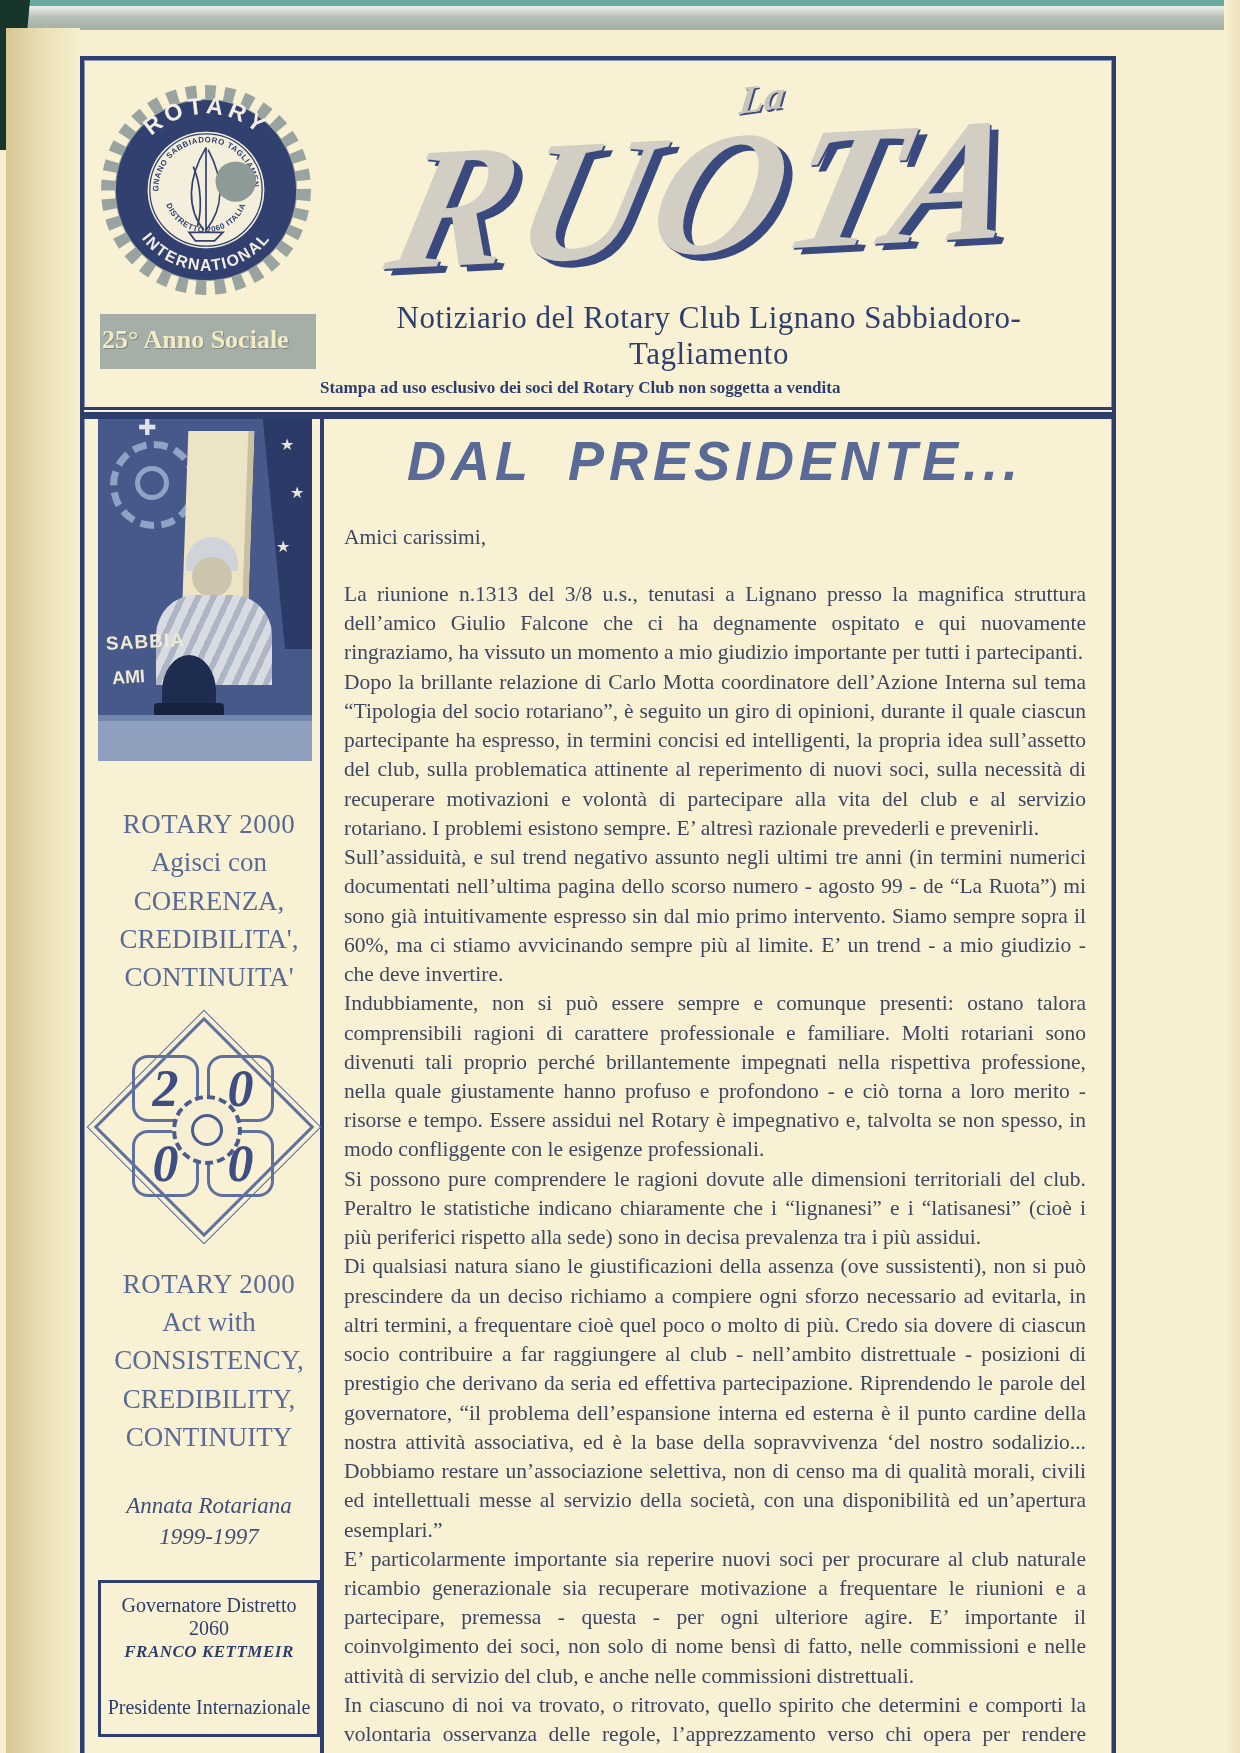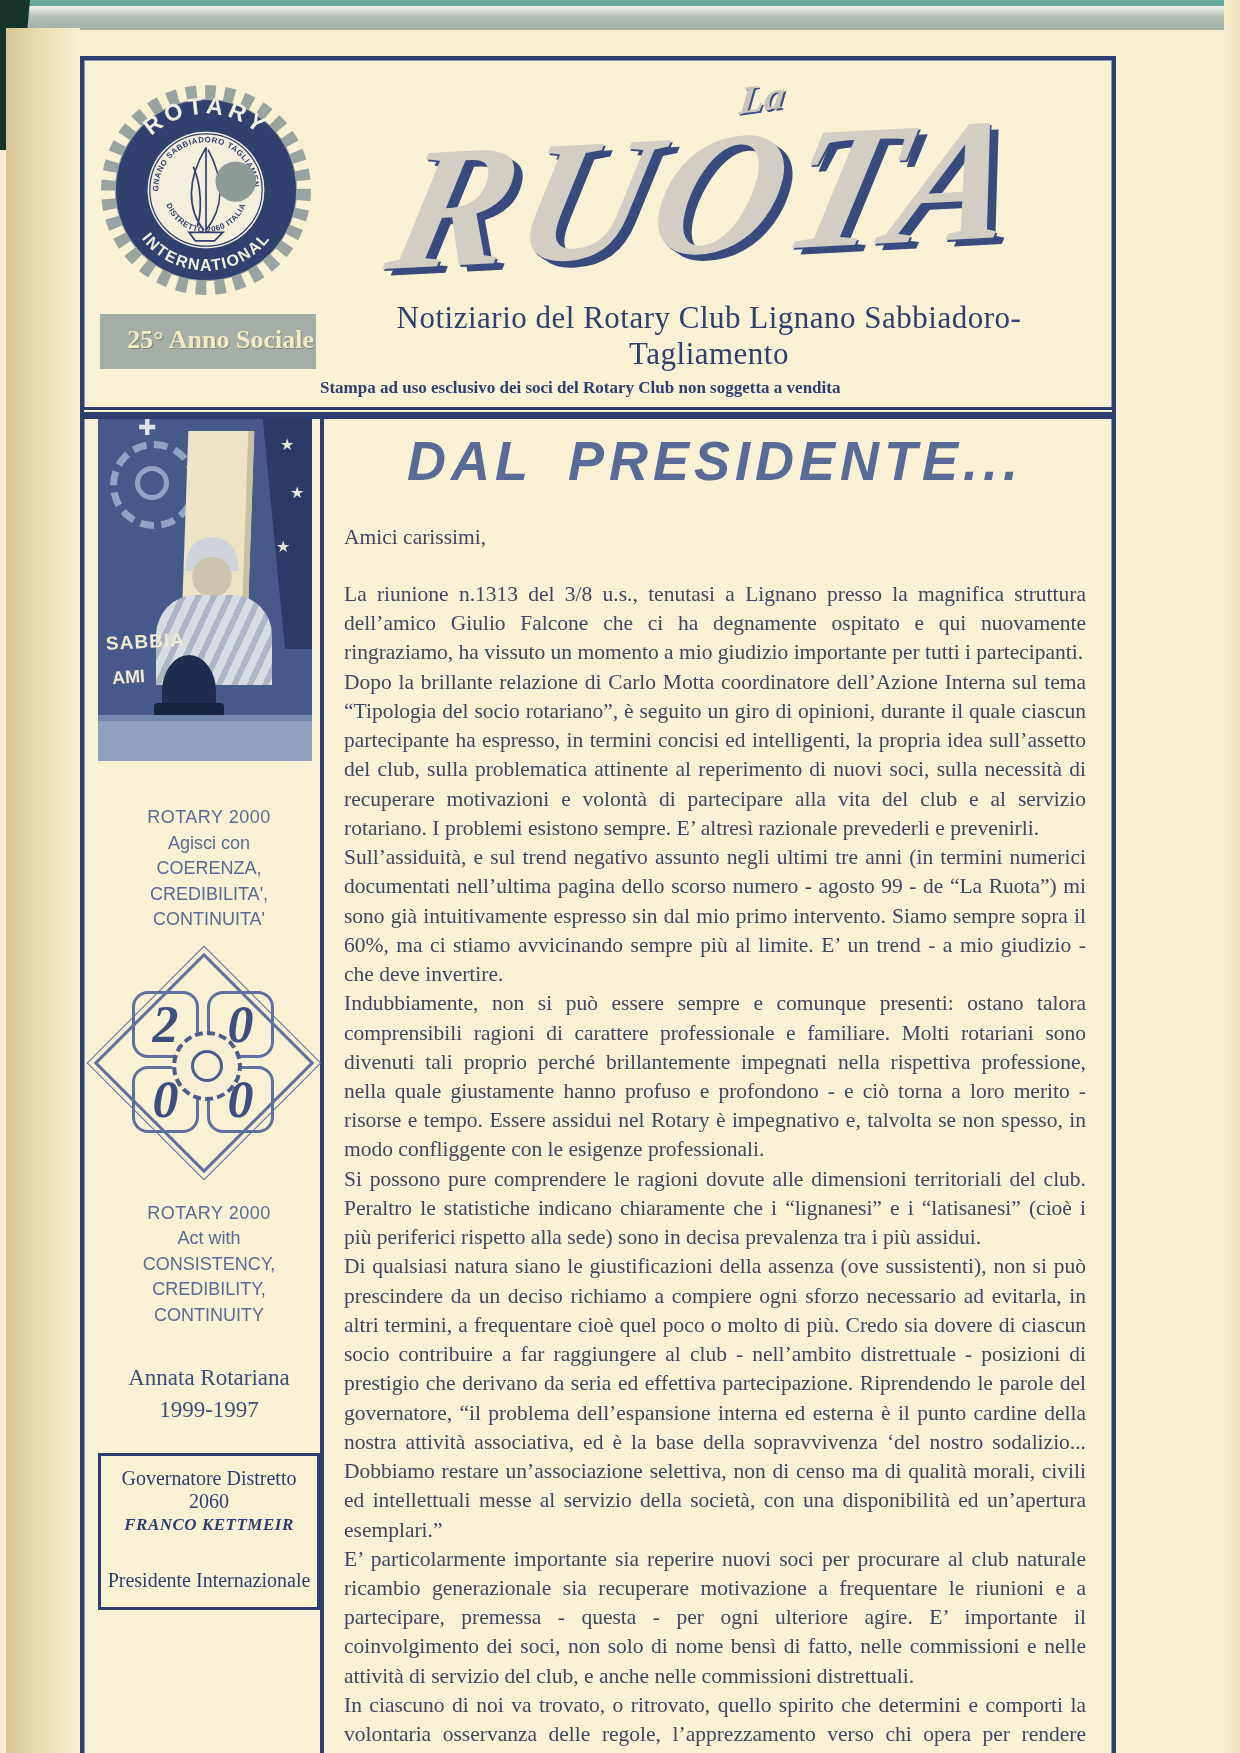--- a/index.html
+++ b/index.html
@@ -25,21 +25,21 @@
     border:4px solid #2e3e6e;border-bottom:none;background:#f8f1d4;
     box-shadow:inset 0 0 0 1px #8d97b4;
   }
 
   
   .header{display:flex;padding:20px 14px 0 14px;}
   .logo-col{width:222px;flex:0 0 auto;}
   .gear-logo{width:212px;height:212px;margin:4px 0 0 2px;}
   .edition-badge{
     width:212px;margin:14px 0 0 2px;background:#a5aea7;color:#f3ebc4;
-    text-align:right;padding:10px 2px 12px 2px;
+    text-align:left;padding:10px 2px 12px 2px;
     font-weight:bold;font-size:26px;line-height:1.25;
     font-family:"Liberation Serif","DejaVu Serif",serif;
     text-shadow:1px 1px 0 #7d8780;
   }
   .mast-col{flex:1;position:relative;}
   .mast-la{
     position:absolute;left:54%;top:-6px;
     font-style:italic;font-weight:bold;font-size:40px;color:#c9c5ba;
     text-shadow:2px 2px 0 #3c4c80;transform:skewX(-14deg) rotate(-8deg);
   }
@@ -89,37 +89,37 @@
   .ph-table{position:absolute;left:0;bottom:0;width:100%;height:46px;background:#8fa0bf;
     box-shadow:inset 0 6px 0 #7388ad;}
   .ph-txt1{position:absolute;left:8px;top:212px;color:#f0ead2;font-family:"Liberation Sans",sans-serif;
     font-weight:bold;font-size:19px;letter-spacing:1px;transform:rotate(-3deg);}
   .ph-txt2{position:absolute;left:14px;top:248px;color:#f0ead2;font-family:"Liberation Sans",sans-serif;
     font-weight:bold;font-size:18px;transform:rotate(-4deg);}
 
   
   .motto{margin-top:44px;text-align:center;color:#5968922;}
   .motto, .motto div{color:#5a6a96;}
-  .motto{font-family:Liberation Sans, sans-serif;font-size:18px;line-height:1.42;}
+  .motto{font-family:Liberation Serif, serif;font-size:27px;line-height:1.42;}
   .motto .m-title{letter-spacing:.5px;}
 
   
   .l2000{position:relative;width:212px;height:224px;margin:18px 0 0 0;}
   .l2000 .diamond{position:absolute;left:28px;top:34px;width:150px;height:150px;
     transform:rotate(45deg);border:3px solid #5f6f9e;outline:1px solid #5f6f9e;outline-offset:4px;}
   .l2000 .cells{position:absolute;left:34px;top:40px;width:142px;height:142px;
     display:grid;grid-template-columns:1fr 1fr;grid-template-rows:1fr 1fr;gap:8px;}
   .l2000 .cell{border:3px solid #5f6f9e;border-radius:16px;display:flex;align-items:center;justify-content:center;
     font-style:italic;font-weight:bold;font-size:52px;color:#3e4e80;
     font-family:"Liberation Serif","DejaVu Serif",serif;}
   .l2000 .hub{position:absolute;left:74px;top:80px;width:62px;height:62px;border-radius:50%;
     background:#f6efd4;border:4px dashed #4c5c8c;display:flex;align-items:center;justify-content:center;}
   .l2000 .hub::after{content:"";width:26px;height:26px;border-radius:50%;border:3px solid #4c5c8c;}
 
-  .annata{margin-top:34px;text-align:center;color:#3e4e78;font-size:23px;line-height:1.35;}
+  .annata{margin-top:34px;text-align:center;font-style:italic;color:#3e4e78;font-size:23px;line-height:1.35;}
 
   .officials{margin-top:28px;border:2px solid #2e3e6e;box-shadow:0 0 0 1px #2e3e6e inset;
     padding:12px 4px 16px 4px;text-align:center;color:#2e3e6e;}
   .officials .role{font-size:20px;}
   .officials .name{font-style:italic;font-weight:bold;font-size:17px;letter-spacing:.5px;margin-top:2px;}
   .officials .gap{height:34px;}
 
   
   .article-heading{
     text-align:center;margin:4px 0 0 0;

